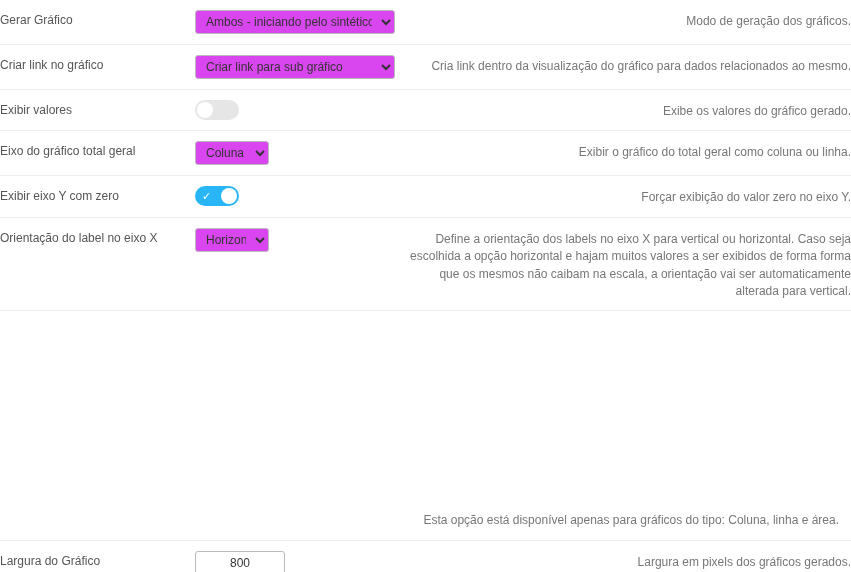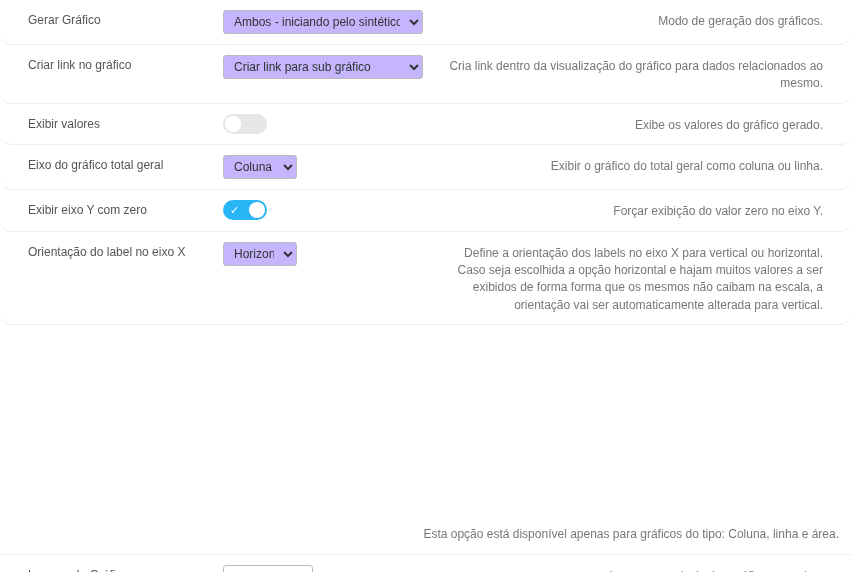--- a/index.html
+++ b/index.html
@@ -10,23 +10,22 @@
     body {
       font-family: Arial, Helvetica, sans-serif;
       font-size: 12px;
       color: #666;
       background: #fff;
       width: 851px;
     }
     .row {
       display: flex;
       align-items: flex-start;
-      padding: 10px 28px;
+      padding: 10px 0;
       border-bottom: 1px solid #eee;
-      border-radius: 11px;
     }
     .label-col {
       width: 195px;
       flex-shrink: 0;
       color: #555;
       padding-top: 3px;
     }
     .control-col {
       width: 215px;
       flex-shrink: 0;
@@ -37,21 +36,21 @@
       flex: 1;
       color: #777;
       line-height: 1.45;
       padding-top: 3px;
       text-align: right;
     }
     select {
       font-family: inherit;
       font-size: 12px;
       color: #333;
-      background: #c4b5fd;
+      background: #d946ef;
       border: 1px solid #bbb;
       border-radius: 3px;
       padding: 3px 6px;
       height: 24px;
     }
     .sel-wide {
       width: 200px;
     }
     .sel-small {
       width: 74px;

